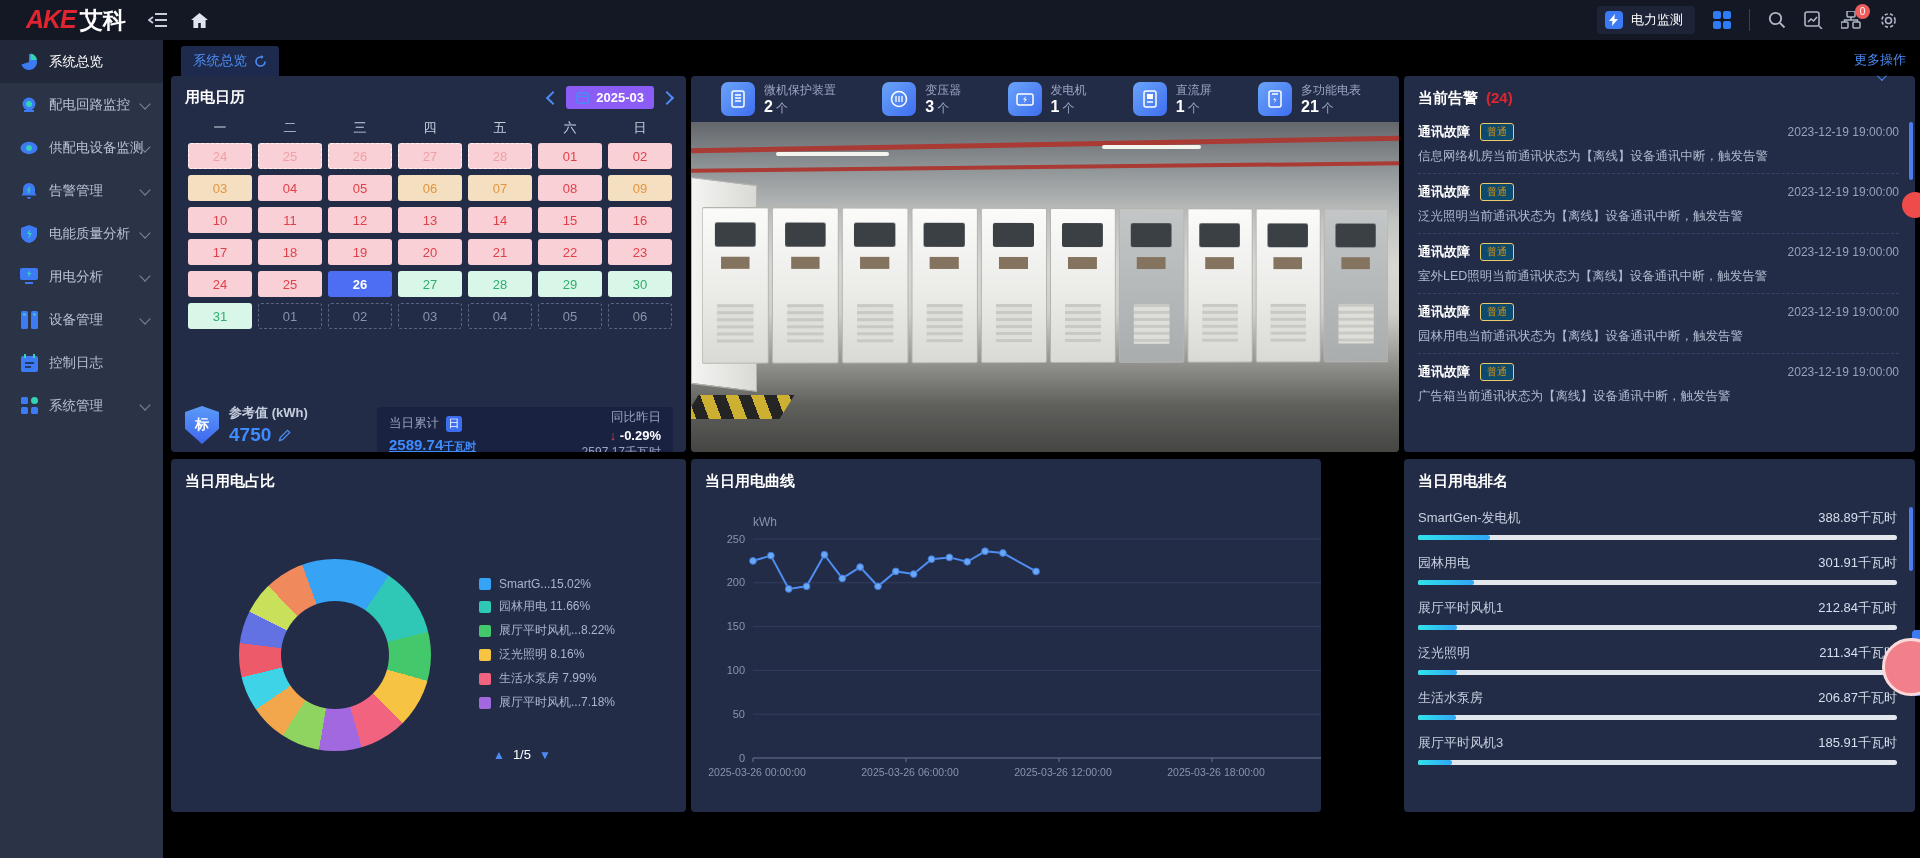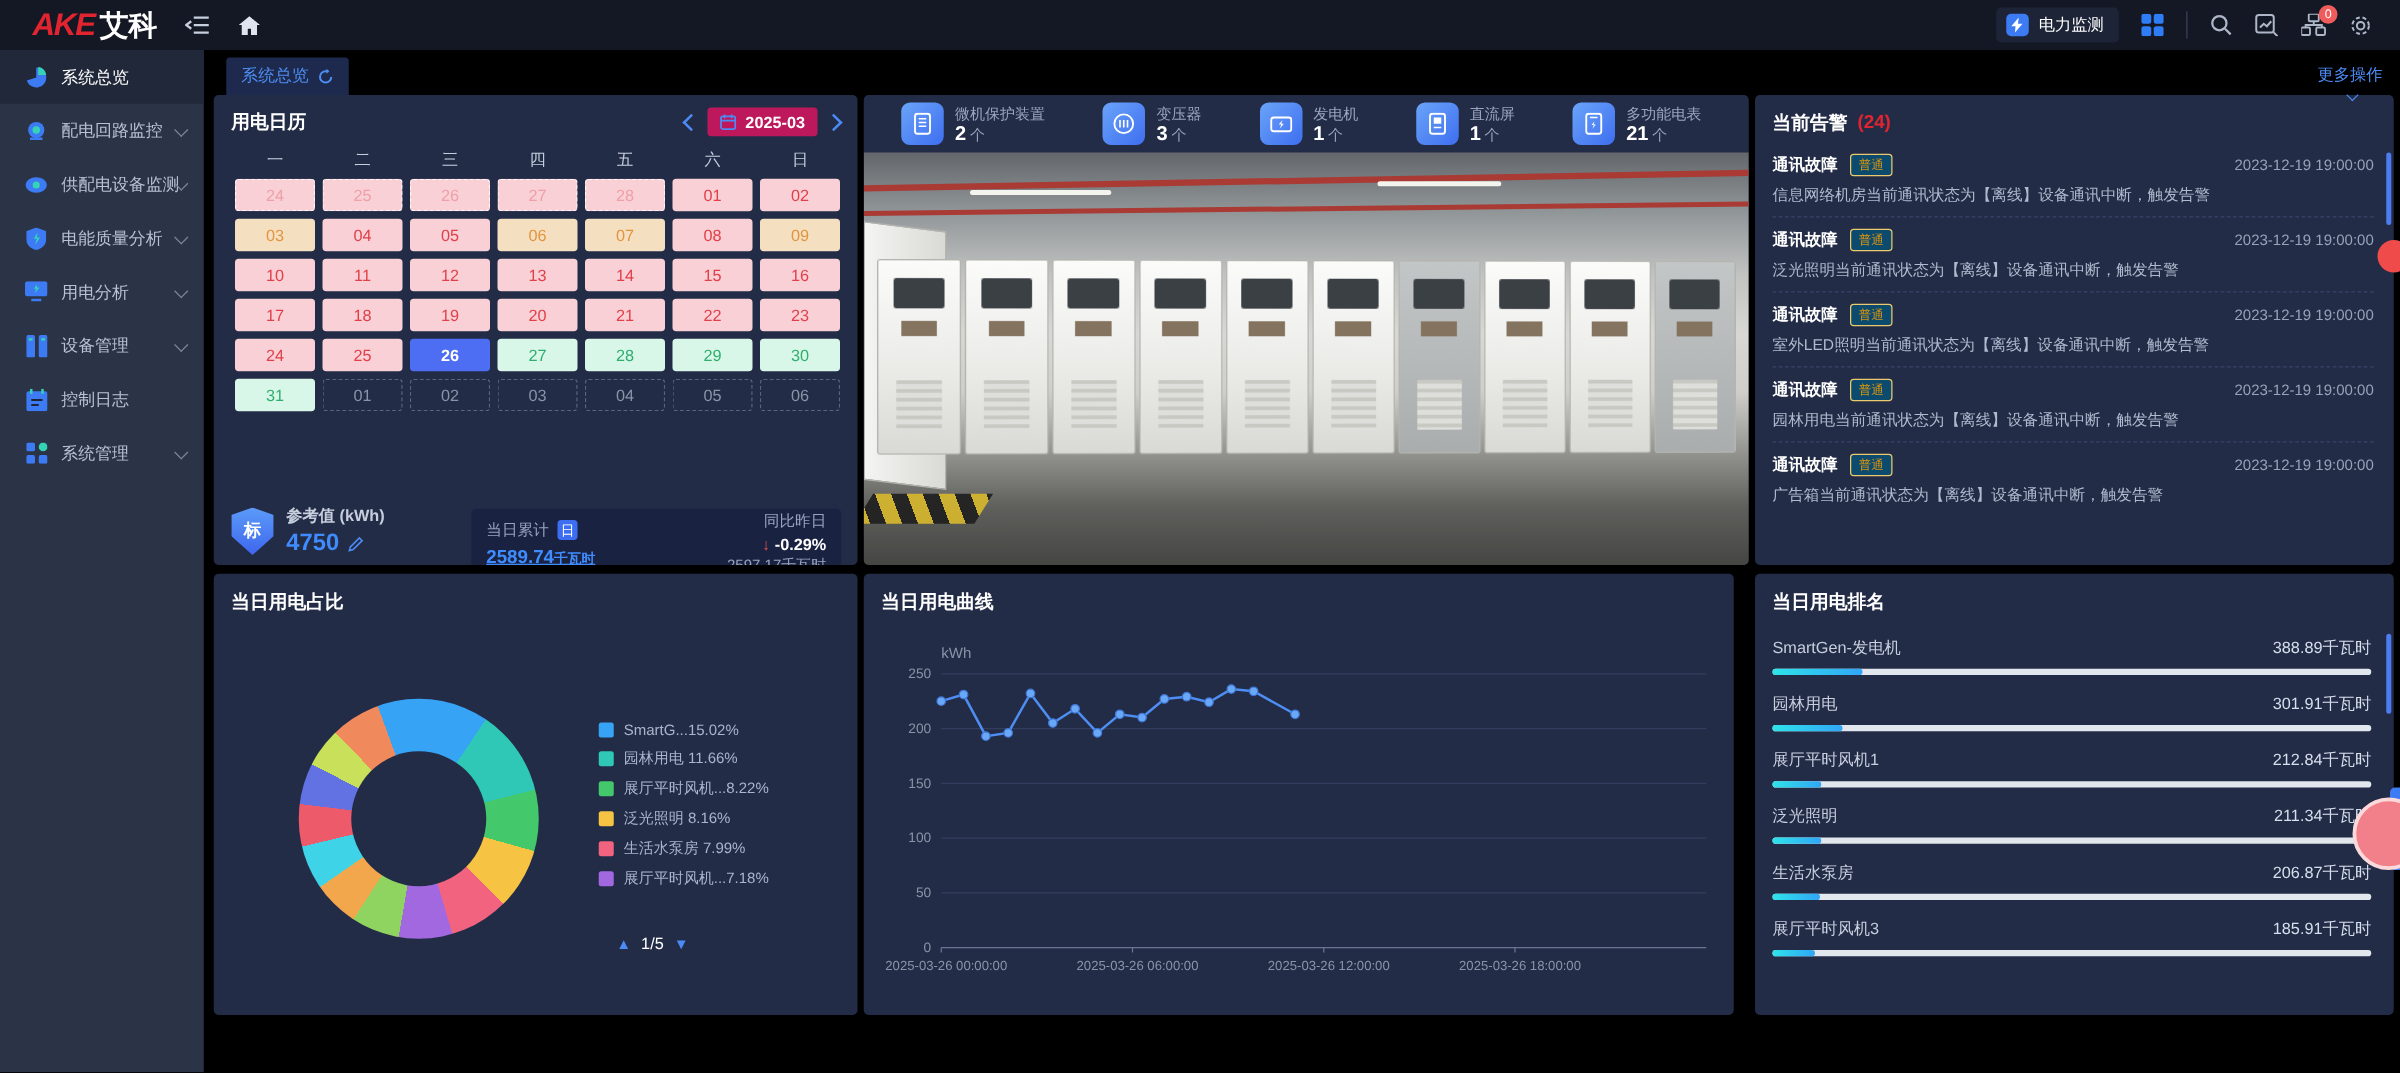--- a/index.html
+++ b/index.html
@@ -31,32 +31,32 @@
   .tab{position:absolute;left:181px;top:46px;height:30px;background:#1d2a4d;border-radius:3px 3px 0 0;display:flex;align-items:center;gap:7px;padding:0 12px;color:#4e8df2;font-size:13.5px;cursor:pointer;z-index:3;}
   .more{position:absolute;right:14px;top:51px;color:#4c8bf5;font-size:13px;display:flex;align-items:center;gap:5px;cursor:pointer;z-index:3;flex-direction:column;}
   .more .chev{position:static;border-color:#4c8bf5;transform:rotate(45deg) translateY(-2px);width:6px;height:6px;}
 
   
   .panel{position:absolute;background:#232c47;border-radius:4px;overflow:hidden;}
   .p-cal{left:171px;top:76px;width:515px;height:376px;}
   .p-mid{left:691px;top:76px;width:708px;height:376px;}
   .p-alarm{left:1404px;top:76px;width:511px;height:376px;}
   .p-pie{left:171px;top:459px;width:515px;height:353px;}
-  .p-line{left:691px;top:459px;width:696px;height:353px;}
+  .p-line{left:691px;top:459px;width:630px;height:353px;}
   .p-rank{left:1404px;top:459px;width:511px;height:353px;}
   .ptitle{font-size:15px;font-weight:bold;color:#fff;padding:13px 14px 0 14px;}
 
   
   .cal-head{display:flex;align-items:center;padding:10px 14px 0 14px;}
   .cal-title{font-size:15px;font-weight:bold;color:#fff;}
   .cal-nav{margin-left:auto;display:flex;align-items:center;gap:8px;}
   .nav-arr{width:8px;height:8px;border-left:2px solid #4c8bf5;border-bottom:2px solid #4c8bf5;cursor:pointer;}
   .nav-arr.left{transform:rotate(45deg);}
   .nav-arr.right{transform:rotate(225deg);}
-  .month-box{background:#be185d;border-radius:3px;display:flex;align-items:center;gap:7px;padding:4px 10px;color:#fff;font-size:13px;font-weight:bold;cursor:pointer;}
+  .month-box{background:#8b5cf6;border-radius:3px;display:flex;align-items:center;gap:7px;padding:4px 10px;color:#fff;font-size:13px;font-weight:bold;cursor:pointer;}
   .wk-row{display:flex;gap:6px;padding:10px 14px 4px 17px;}
   .wk-row span{width:64px;text-align:center;color:#c6cede;font-size:13px;}
   .cal-grid{display:flex;flex-wrap:wrap;gap:6px;padding:2px 14px 0 17px;width:487px;}
   .cell{width:64px;height:26px;border-radius:3px;display:flex;align-items:center;justify-content:center;font-size:13px;cursor:pointer;box-sizing:border-box;}
   .c-ph{background:#f8d0d5;color:#efa0a8;border:1px dashed rgba(255,255,255,.8);}
   .c-h{background:#f8d0d5;color:#e1404a;}
   .c-n{background:#f5dfc1;color:#e2953f;}
   .c-l{background:#d9f7e9;color:#2fae6e;}
   .c-s{background:#4d6ef2;color:#fff;font-weight:bold;}
   .c-x{background:transparent;color:#8a93a8;border:1px dashed #5a6380;}
@@ -230,20 +230,31 @@
           <span class="chev"></span>
         </div>
         <div class="side-item">
           <span class="sic">
             <svg width="19" height="14" viewBox="0 0 19 14">
               <ellipse cx="9.5" cy="7" rx="9" ry="6.5" fill="#3d7bf5"></ellipse>
               <circle cx="9.5" cy="7" r="3" fill="#35d3b5"></circle>
             </svg>
           </span>
           <span>供配电设备监测</span>
+          <span class="chev"></span>
+        </div>
+        <div class="side-item">
+          <span class="sic">
+            <svg width="16" height="18" viewBox="0 0 16 18">
+              <path d="M8 1a6 6 0 0 1 6 6v4l1.5 2.5H0.5L2 11V7a6 6 0 0 1 6-6z" fill="#3d7bf5"></path>
+              <path d="M6 15a2 2 0 0 0 4 0z" fill="#3d7bf5"></path>
+              <path d="M8.8 5L6.8 8h2l-1.4 3" stroke="#35d3b5" stroke-width="1.2" fill="none"></path>
+            </svg>
+          </span>
+          <span>告警管理</span>
           <span class="chev"></span>
         </div>
         <div class="side-item">
           <span class="sic">
             <svg width="16" height="18" viewBox="0 0 16 18">
               <path d="M8 0l8 3v6c0 5-3.5 8-8 9-4.5-1-8-4-8-9V3z" fill="#3d7bf5"></path>
               <path d="M9 4L6 9h2.4L7 14l4-6H8.6z" fill="#35d3b5"></path>
             </svg>
           </span>
           <span>电能质量分析</span>

